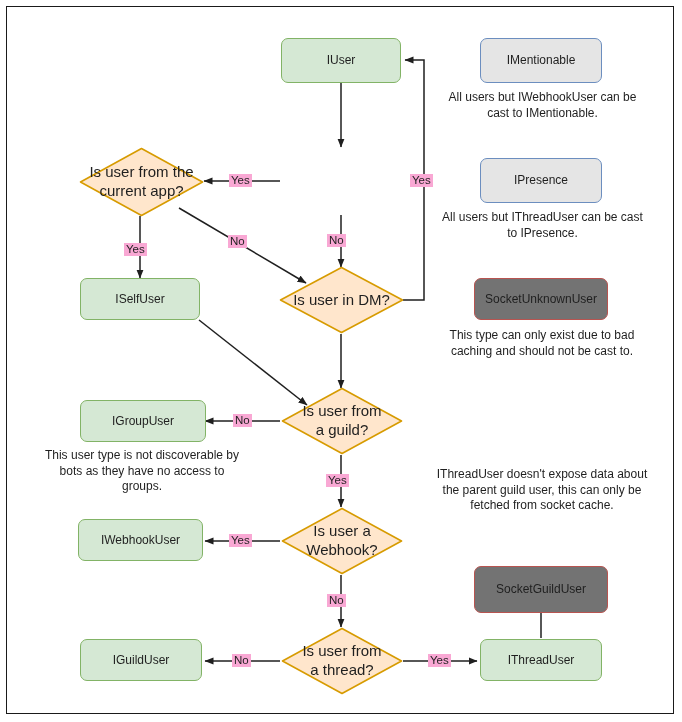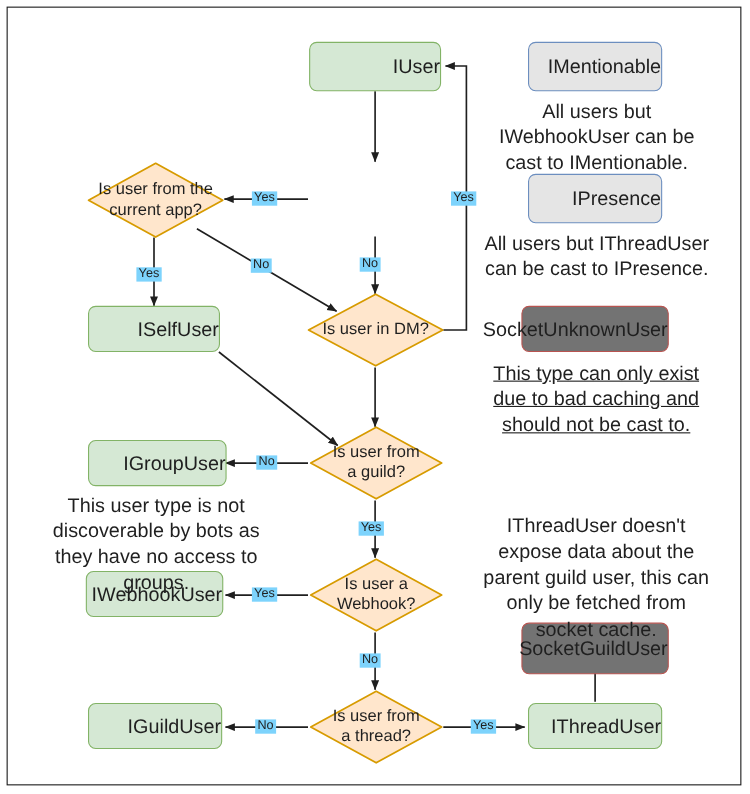--- a/index.html
+++ b/index.html
@@ -33,23 +33,23 @@
     top: 0;
     width: 682px;
     height: 722px;
     pointer-events: none;
   }
   .node {
     position: absolute;
     box-sizing: border-box;
     display: flex;
     align-items: center;
-    justify-content: flex-end;
+    justify-content: center;
     text-align: center;
-    font-size: 18px;
+    font-size: 12px;
     color: #1f1f1f;
     line-height: 1.25;
   }
   .box {
     border-radius: 7px;
     border: 1.4px solid;
   }
   .box.green {
     background: #d5e8d4;
     border-color: #82b366;
@@ -82,29 +82,29 @@
     text-align: center;
     font-size: 15px;
     color: #1f1f1f;
     line-height: 1.25;
     padding: 0 14px;
     box-sizing: border-box;
   }
   .note {
     position: absolute;
     text-align: center;
-    font-size: 18px;
+    font-size: 12px;
     color: #1f1f1f;
     line-height: 1.3;
   }
   .edge-label {
     position: absolute;
     font-size: 11.5px;
     color: #1f1f1f;
-    background: #7dd3fc;
+    background: #f9a8d4;
     padding: 0 2px;
     line-height: 1.1;
     white-space: nowrap;
   }
 </style>
 </head>
 <body>
 
 <div id="canvas">
   <div id="frame"></div>
@@ -234,18 +234,18 @@
   <div class="edge-label" style="left:326px; top:474px;">Yes</div>
   <div class="edge-label" style="left:229px; top:534px;">Yes</div>
   <div class="edge-label" style="left:327px; top:594px;">No</div>
   <div class="edge-label" style="left:232px; top:654px;">No</div>
   <div class="edge-label" style="left:428px; top:654px;">Yes</div>
 
   <div class="note" style="left:440px; top:90px; width:205px;">All users but IWebhookUser can be cast to IMentionable.</div>
 
   <div class="note" style="left:440px; top:210px; width:205px;">All users but IThreadUser can be cast to IPresence.</div>
 
-  <div class="note" style="left:438px; top:328px; width:208px;text-decoration:underline;">This type can only exist due to bad caching and should not be cast to.</div>
+  <div class="note" style="left:438px; top:328px; width:208px;">This type can only exist due to bad caching and should not be cast to.</div>
 
   <div class="note" style="left:38px; top:448px; width:208px;">This user type is not discoverable by bots as they have no access to groups.</div>
 
   <div class="note" style="left:432px; top:467px; width:220px;">IThreadUser doesn't expose data about the parent guild user, this can only be fetched from socket cache.</div>
 </div>
 
 </body></html>

